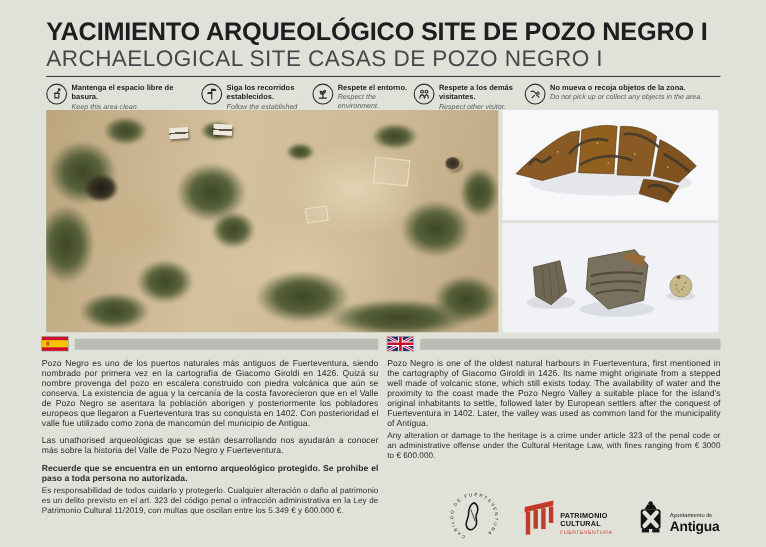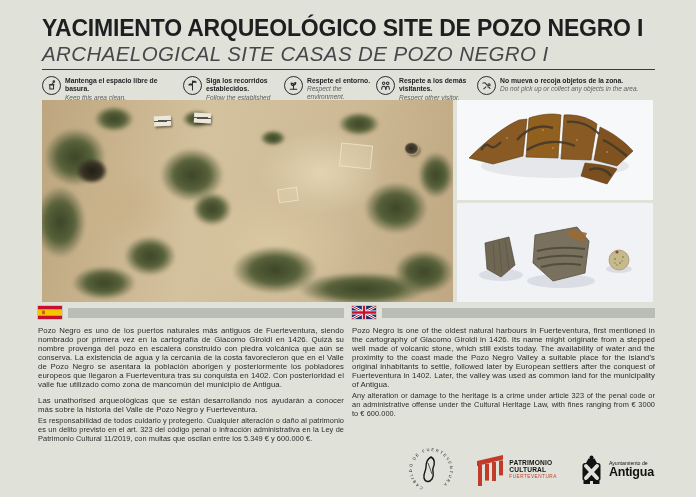--- a/index.html
+++ b/index.html
@@ -5,21 +5,21 @@
   html,body{margin:0;padding:0}
   body{
     width:696px;height:497px;position:relative;overflow:hidden;
     background:#e0e2d9;color:#232426;
     font-family:"Liberation Sans",sans-serif;
   }
   .abs{position:absolute}
 
   
   .title{left:42px;top:15px;margin:0;font-size:23px;font-weight:800;letter-spacing:-0.2px;white-space:nowrap;color:#1d1e20}
-  .subtitle{left:42px;top:42px;margin:0;font-size:20.5px;font-weight:400;font-style:italic;letter-spacing:0.4px;white-space:nowrap;color:#46474b}
+  .subtitle{left:42px;top:42px;margin:0;font-size:20.5px;font-weight:400;letter-spacing:0.4px;white-space:nowrap;color:#46474b}
   .rule-line{left:42px;width:613px;top:69px;height:1.4px;background:#3a3b3d}
 
   
   .rules{left:42px;top:76px;width:613px;display:flex}
   .rule{display:flex;align-items:flex-start;gap:4px}
   .rule:nth-child(1){width:141px}
   .rule:nth-child(2){width:101px}
   .rule:nth-child(3){width:92px}
   .rule:nth-child(4){width:101px}
   .rule:nth-child(5){width:178px}
@@ -58,21 +58,21 @@
   .col-en{left:352px;width:303px}
   .langbar{display:flex;align-items:center;gap:6px;height:13px}
   .flag{width:24px;height:13px;flex:none;box-shadow:0 0 0 .5px rgba(0,0,0,.25)}
   .bar{flex:1;height:10px;background:#b9bdb6}
   .col p{margin:7px 0 0;font-size:7.8px;line-height:9px;text-align:justify;color:#2b2c2e;letter-spacing:0.05px}
   .warn{margin:8px 0 0;font-size:10px;line-height:12px;font-weight:700;text-align:justify;color:#1d1e20;letter-spacing:-0.1px}
   .fine{margin:2px 0 0 !important;font-size:7.4px !important;line-height:9px !important}
 
   
   .footer{right:42px;bottom:4px;display:flex;align-items:center;gap:22px}
-  .logo{display:flex;align-items:center;gap:5px}
+  .logo{display:flex;align-items:flex-end;gap:5px}
   .pat-text{display:flex;flex-direction:column;line-height:1.05}
   .pat-text b{font-size:6.6px;font-weight:800;color:#121212;letter-spacing:.2px}
   .pat-text span{font-size:4.7px;color:#c23a2a;letter-spacing:.5px;margin-top:1px}
   .ant-text{display:flex;flex-direction:column;line-height:1}
   .ant-text span{font-size:5.2px;color:#121212}
   .ant-text b{font-size:12.5px;font-weight:800;color:#121212;letter-spacing:-0.2px}
 </style>
 </head>
 <body>
 
@@ -237,20 +237,21 @@
   <div class="langbar">
     <svg class="flag" viewBox="0 0 24 13">
       <rect width="24" height="13" fill="#c8102e"></rect>
       <rect y="3.25" width="24" height="6.5" fill="#f6c500"></rect>
       <rect x="4.2" y="4.6" width="2.6" height="3.6" fill="#b5552e"></rect>
     </svg>
     <div class="bar"></div>
   </div>
   <p>Pozo Negro  es uno de los puertos naturales más antiguos de Fuerteventura, siendo nombrado por primera vez en la cartografía de Giacomo Giroldi en 1426. Quizá su nombre provenga del pozo en escalera construido con piedra volcánica que aún se conserva. La existencia de agua y la cercanía de la costa favorecieron que en el Valle de Pozo Negro se asentara la población aborigen y posteriormente los pobladores europeos que llegaron a Fuerteventura tras su conquista en 1402. Con posterioridad el valle fue utilizado como zona de mancomún del municipio de Antigua.</p>
   <p>Las  unathorised arqueológicas que se están desarrollando nos ayudarán a conocer más sobre la historia del Valle de Pozo Negro y Fuerteventura.</p>
+  <p class="warn">Recuerde que se encuentra en un entorno arqueológico protegido. Se prohibe el paso a toda persona no autorizada.</p>
   <p class="fine">Es responsabilidad de todos cuidarlo y protegerlo. Cualquier alteración o daño al patrimonio es un delito previsto en el art. 323 del código penal o infracción administrativa en la Ley de Patrimonio Cultural 11/2019, con multas que oscilan entre los 5.349 € y 600.000 €.</p>
 </div>
 
 <div class="abs col col-en">
   <div class="langbar">
     <svg class="flag" viewBox="0 0 24 13">
       <rect width="24" height="13" fill="#1b2f6e"></rect>
       <path d="M0,0 24,13 M24,0 0,13" stroke="#fff" stroke-width="2.6"></path>
       <path d="M0,0 24,13 M24,0 0,13" stroke="#c8102e" stroke-width="1"></path>
       <path d="M12,0 V13 M0,6.5 H24" stroke="#fff" stroke-width="4.2"></path>

